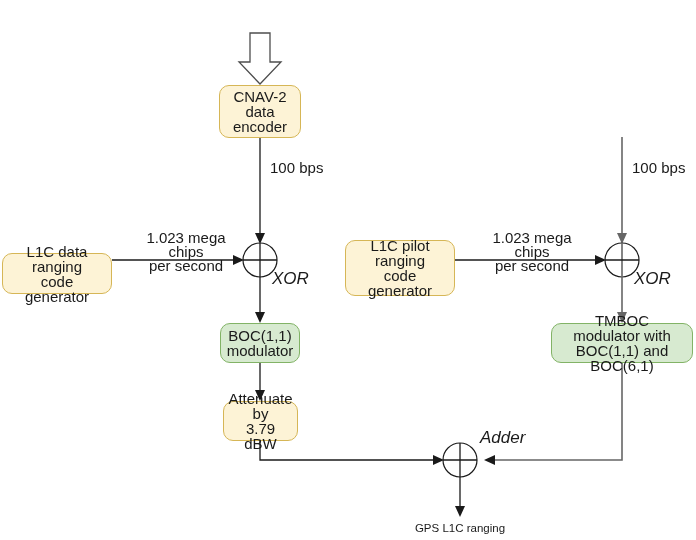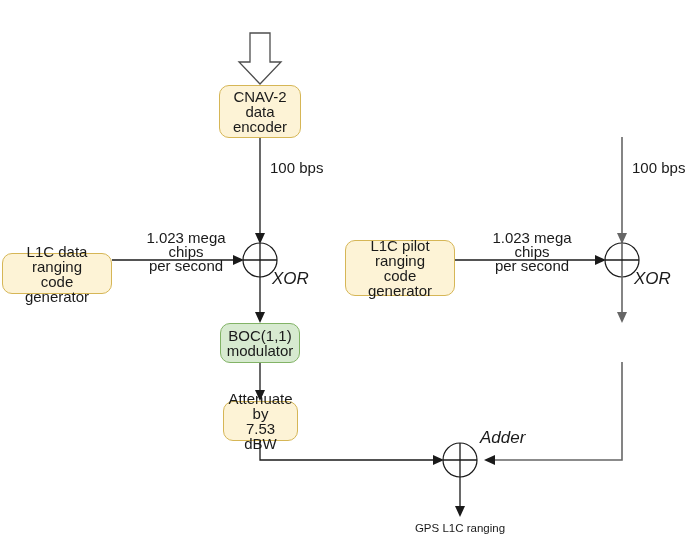--- a/index.html
+++ b/index.html
@@ -168,21 +168,23 @@
   <div class="edge-label" style="left:474px; top:231px; width:116px;">1.023 mega chips
 per second</div>
 
   <div class="op-label" style="left:272px; top:272px;">XOR</div>
 
   <div class="op-label" style="left:634px; top:272px;">XOR</div>
 
   <div class="node green" style="left:220px; top:323px; width:80px; height:40px;">BOC(1,1)
 modulator</div>
 
+  <div class="node green" style="left:551px; top:323px; width:142px; height:40px;">TMBOC modulator with
+BOC(1,1) and BOC(6,1)</div>
 
   <div class="node yellow" style="left:223px; top:401px; width:75px; height:40px;">Attenuate by
-7.53 dBW</div>
+3.79 dBW</div>
 
   <div class="op-label" style="left:474px; top:431px;margin-left:6px;">Adder</div>
 
   <div class="plain-label" style="left:385px; top:521px; width:150px;">GPS L1C ranging</div>
 
 </div>
 
 </body></html>

